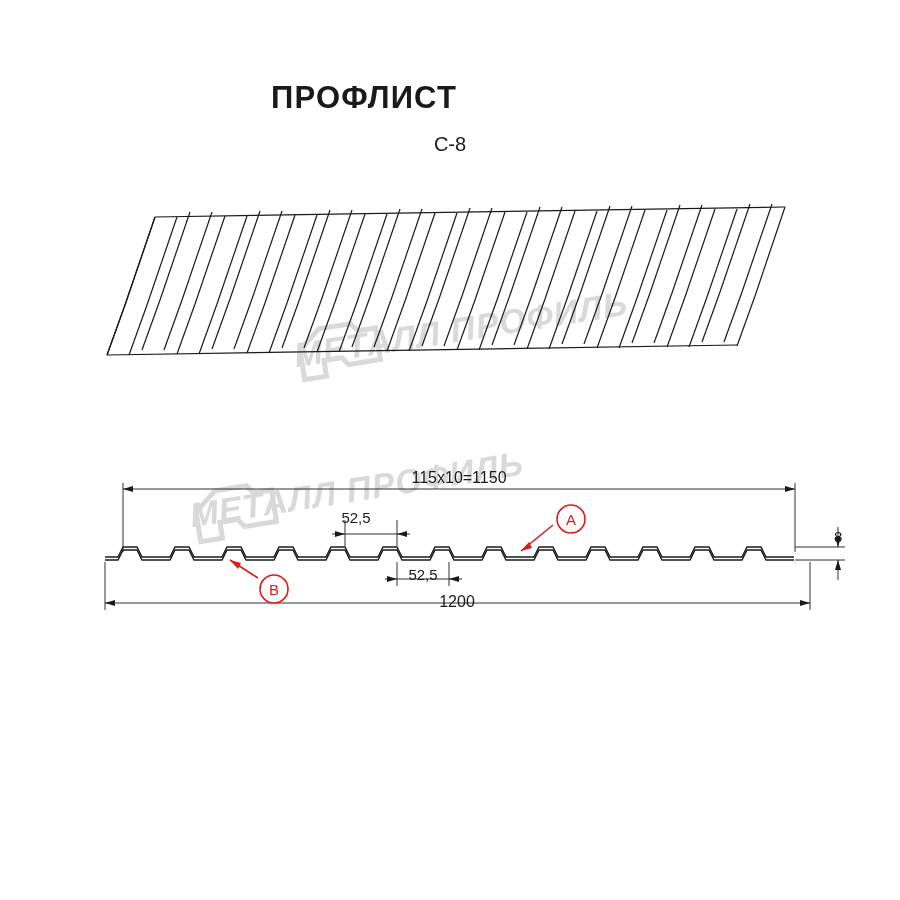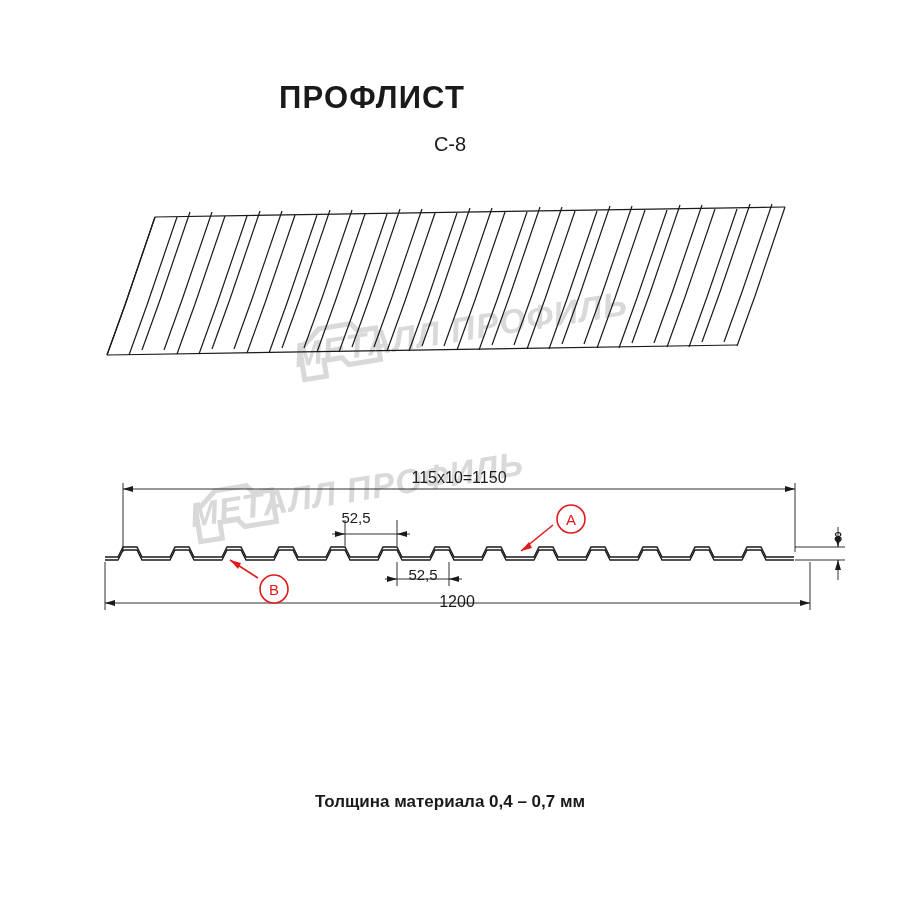--- a/index.html
+++ b/index.html
@@ -13,21 +13,21 @@
   }
   #sheet {
     position: relative;
     width: 900px;
     height: 900px;
     overflow: hidden;
     background: #ffffff;
   }
   .title {
     position: absolute;
-    left: 8px;
+    left: 0;
     top: 80px;
     width: 728px;
     text-align: center;
     font-size: 31px;
     font-weight: bold;
     letter-spacing: 1.2px;
     color: #1a1a1a;
   }
   .subtitle {
     position: absolute;
@@ -279,15 +279,14 @@
 
     <g>
       <line x1="230" y1="560" x2="258" y2="578" stroke="#e01b1b" stroke-width="1.6"></line>
       <path d="M230,560 L241,563 L238,569 Z" fill="#e01b1b" stroke="none"></path>
       <circle cx="274" cy="589" r="14" fill="#ffffff" stroke="#e01b1b" stroke-width="1.6"></circle>
       <text x="274" y="595" text-anchor="middle" font-family="Liberation Sans, sans-serif" font-size="15" fill="#e01b1b">B</text>
     </g>
 
   </svg>
 
-  <div class="footnote">Толщина материала 0,4 – 0,7 мм</div>
 
 </div>
 
 </body></html>

